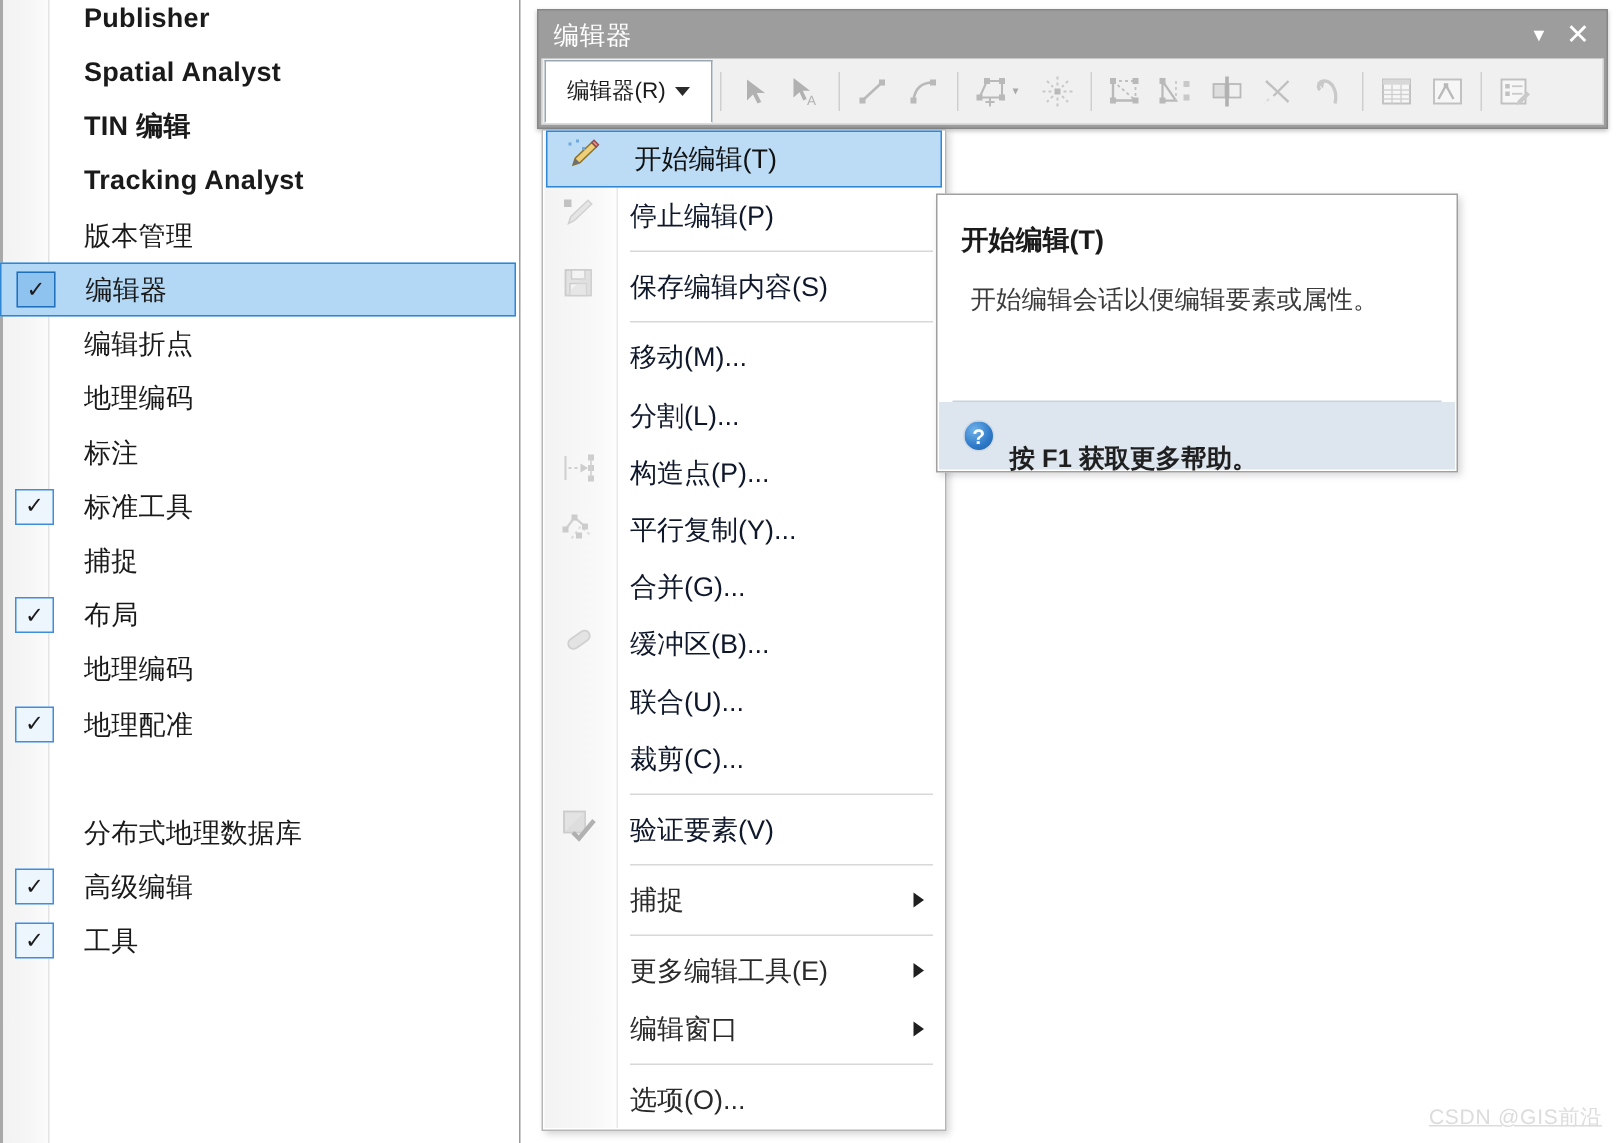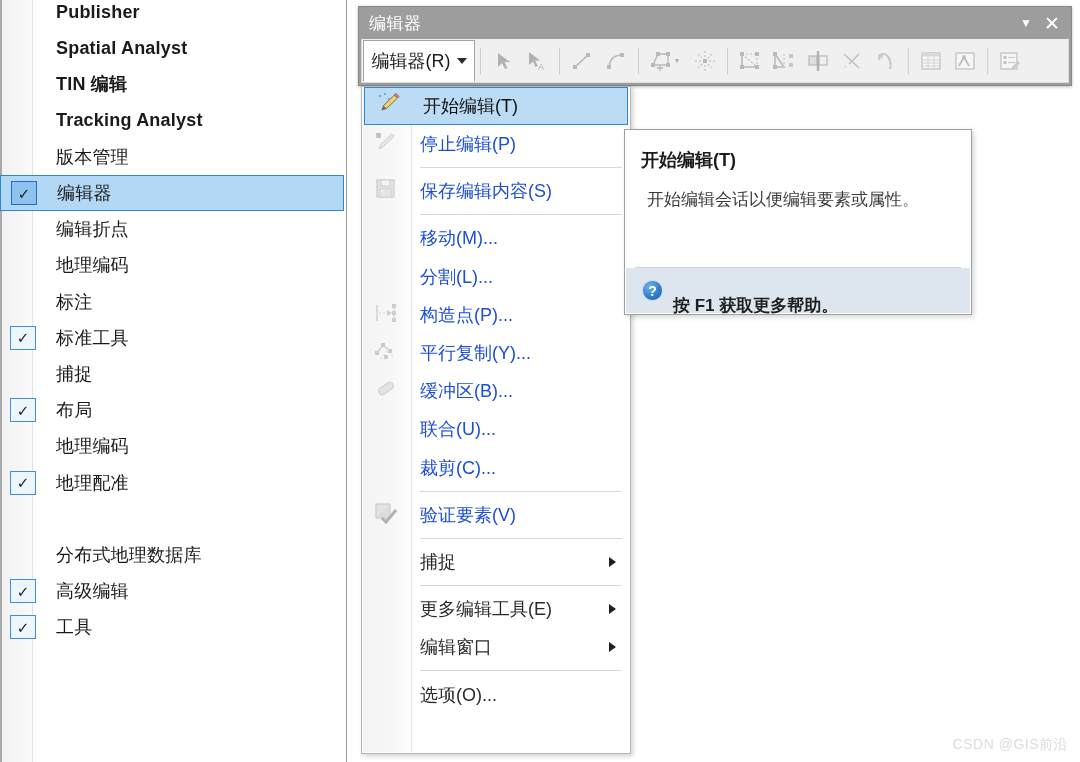--- a/index.html
+++ b/index.html
@@ -146,21 +146,21 @@
     border-bottom-color: #ffffff;
     display: flex;
     align-items: center;
     justify-content: center;
     gap: 6px;
     box-sizing: border-box;
     position: relative;
     z-index: 30;
   }
   #editor-menu-button .lbl {
-    font-size: 18px;
+    font-size: 15px;
     color: #1a1a1a;
   }
   #editor-menu-button .dd-caret {
     width: 0; height: 0;
     border-left: 5px solid transparent;
     border-right: 5px solid transparent;
     border-top: 6px solid #2b2b2b;
   }
   .tb-sep {
     width: 1px;
@@ -217,21 +217,21 @@
     align-items: center;
     justify-content: center;
     flex: none;
   }
   .mi .mi-label {
     font-size: 18px;
     color: #2a2a2a;
     margin-left: 10px;
     white-space: nowrap;
   }
-  .mi.disabled .mi-label { color: #1d4ed8; }
+  .mi.disabled .mi-label { color: #0f172a; }
   .mi.disabled .mi-icon { opacity: 0.4; }
   .mi.highlight {
     background: #bcdcf6;
     border: 1.5px solid #2f86d4;
     margin: 0 2px;
     height: 38px;
   }
   .mi.highlight .mi-label { color: #111111; }
   .mi .submenu-arrow {
     position: absolute;
@@ -340,20 +340,21 @@
   #watermark .wm-brand {
     font-size: 27px;
     color: #e3e3e3;
     letter-spacing: 1px;
   }
   #watermark .wm-sub {
     margin-top: 2px;
     font-size: 14px;
     color: #dcdcdc;
     letter-spacing: 0.5px;
+    text-decoration: underline;
   }
 </style>
 </head>
 <body>
 
 <div id="toolbar-list-menu">
   <div class="gutter"></div>
   <div class="edge"></div>
   <div id="tl-items">
       <div class="tl-item latin">
@@ -671,20 +672,24 @@
                 <rect x="2" y="12" width="4" height="4"></rect>
                 <rect x="8" y="4" width="4" height="4"></rect>
                 <rect x="15" y="10" width="4" height="4"></rect>
                 <rect x="11" y="16" width="4" height="4"></rect>
               </g>
             </svg></span>
         </div>
         <div class="mi-label">平行复制(Y)...</div>
       </div>
       <div class="mi disabled">
+        <div class="mi-icon"></div>
+        <div class="mi-label">合并(G)...</div>
+      </div>
+      <div class="mi disabled">
         <div class="mi-icon">
           <span><svg width="26" height="24" viewBox="0 0 26 24">
               <rect x="5" y="8" width="16" height="7" rx="3.5" transform="rotate(-35 13 11.5)" fill="#c9c9c9" stroke="#9a9a9a" stroke-width="1.2"></rect>
             </svg></span>
         </div>
         <div class="mi-label">缓冲区(B)...</div>
       </div>
       <div class="mi disabled">
         <div class="mi-icon"></div>
         <div class="mi-label">联合(U)...</div>

